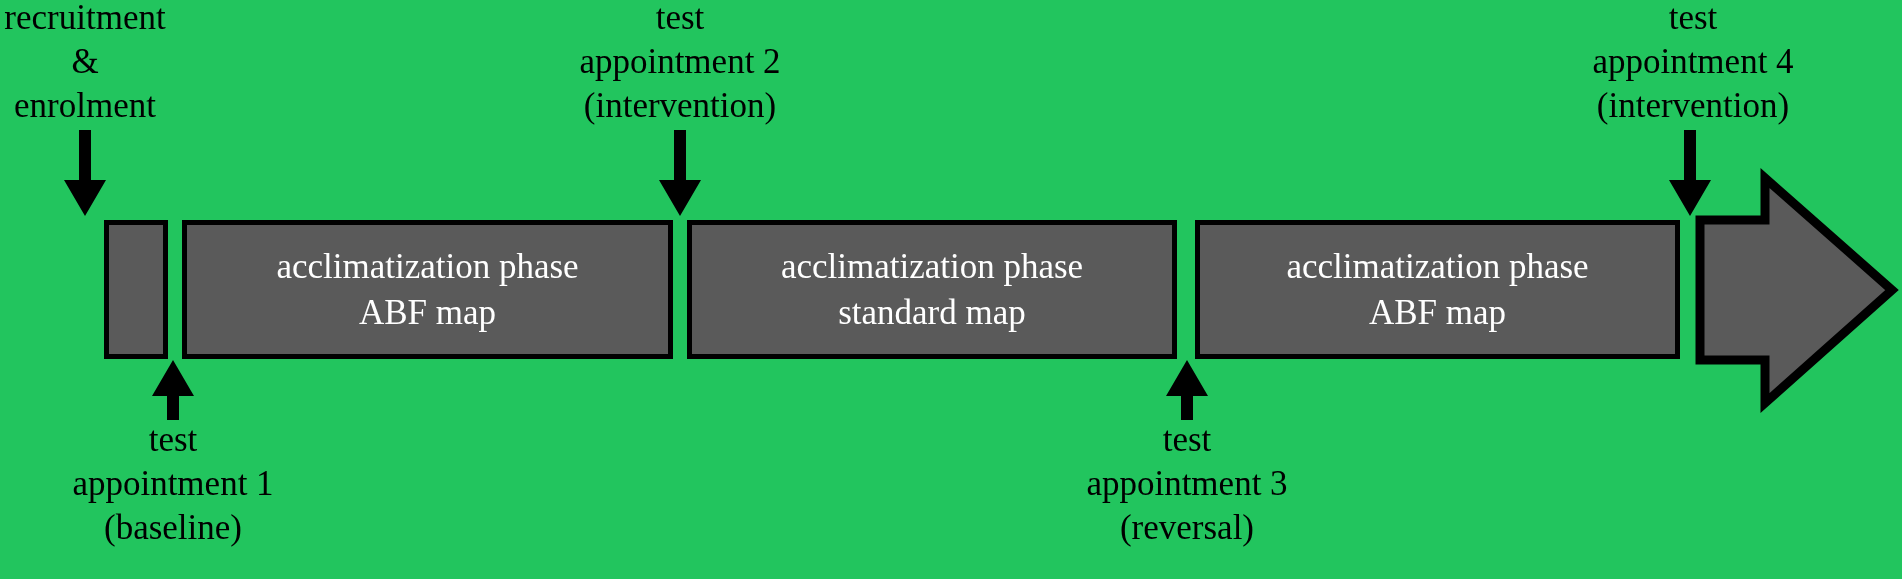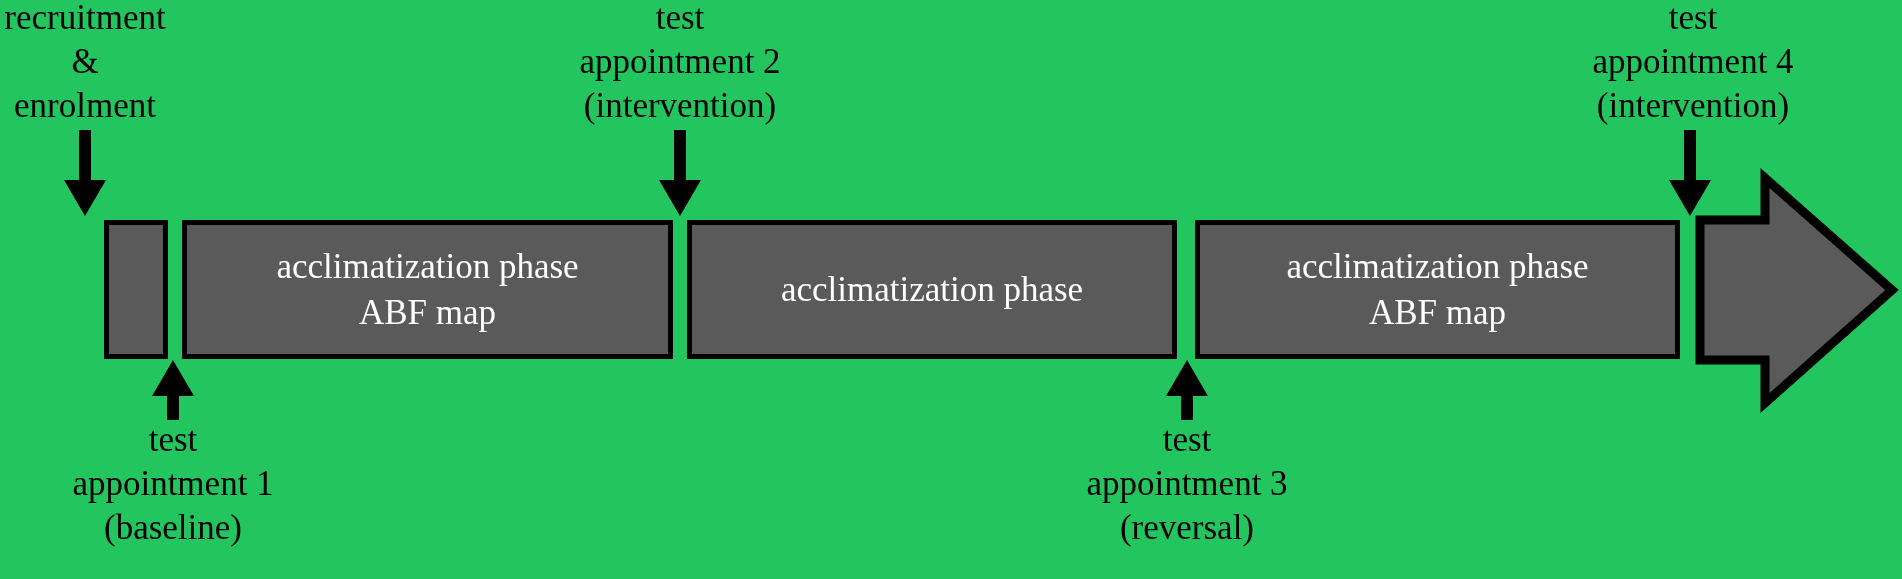--- a/index.html
+++ b/index.html
@@ -90,20 +90,21 @@
     <span class="line"></span>
   </div>
 
   <div class="phase-box" style="left:182px; top:220px; width:491px; height:139px;">
     <span class="line">acclimatization phase</span>
     <span class="line">ABF map</span>
   </div>
 
   <div class="phase-box" style="left:687px; top:220px; width:490px; height:139px;">
     <span class="line">acclimatization phase</span>
+    <span class="line">standard map</span>
   </div>
 
   <div class="phase-box" style="left:1195px; top:220px; width:485px; height:139px;">
     <span class="line">acclimatization phase</span>
     <span class="line">ABF map</span>
   </div>
 
   <svg class="big-arrow-svg" viewBox="0 0 222 225" preserveAspectRatio="none">
     <polygon points="20,42 85,42 85,0 212,112 85,225 85,182 20,182" fill="#5a5a5a" stroke="#000000" stroke-width="9" stroke-linejoin="miter"></polygon>
   </svg>

